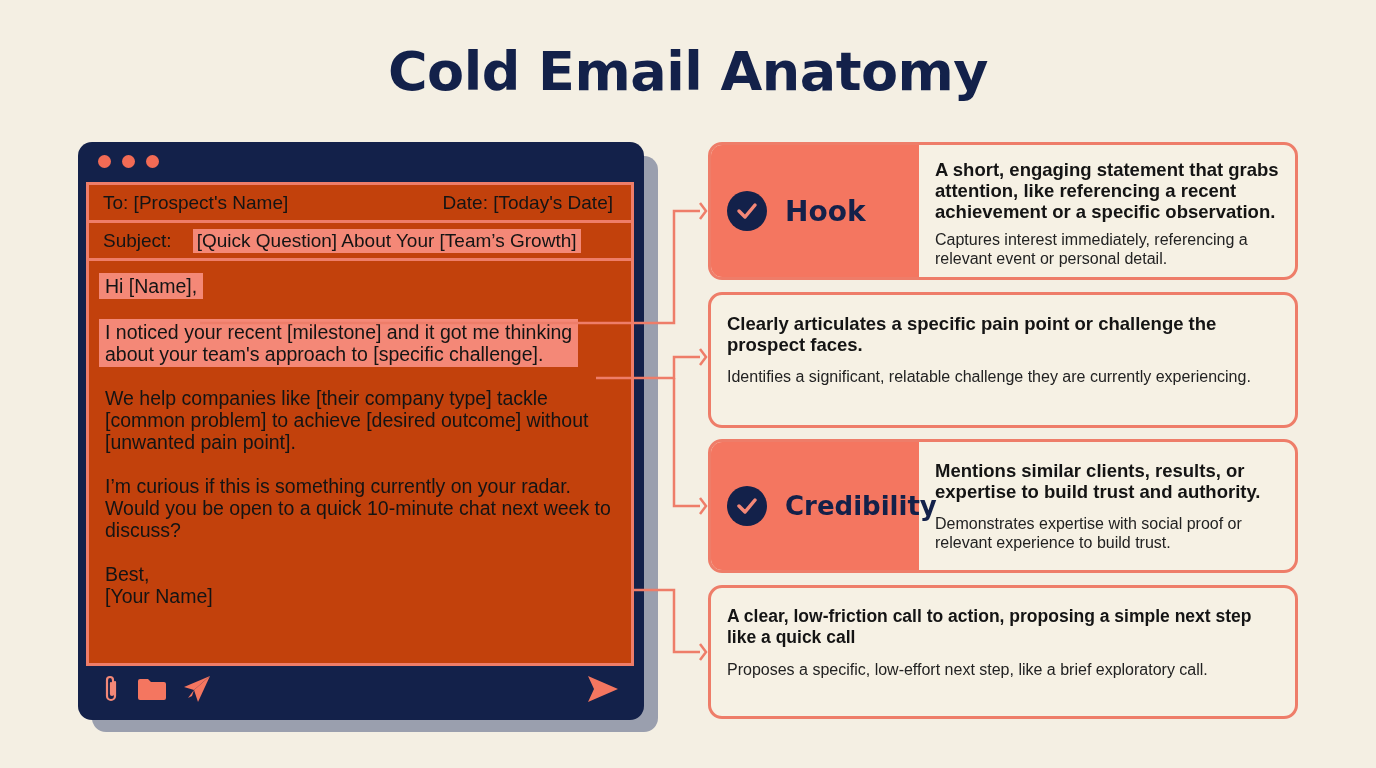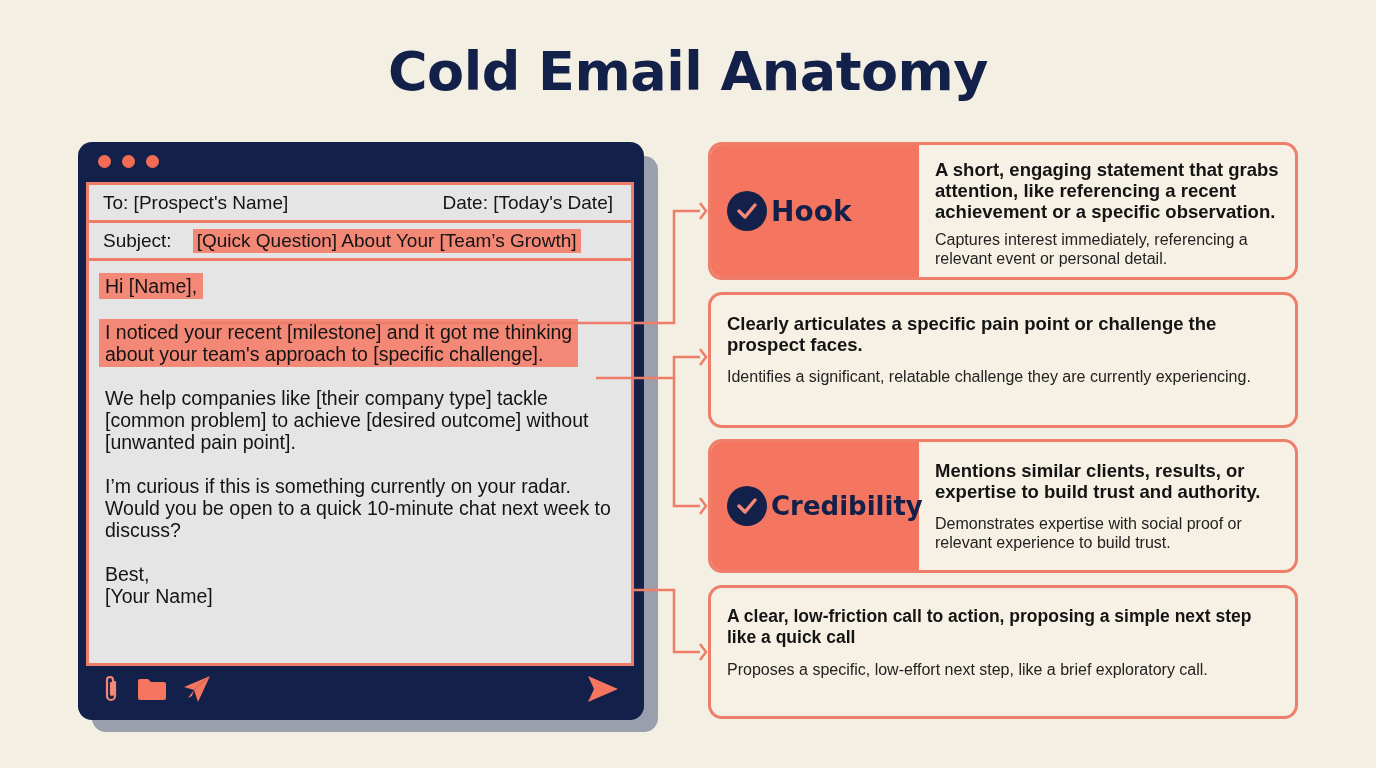--- a/index.html
+++ b/index.html
@@ -21,21 +21,21 @@
     background: #9a9fae; border-radius: 14px;
   }
   .win {
     position: absolute; left: 78px; top: 142px; width: 566px; height: 578px;
     background: #13214a; border-radius: 14px;
   }
   .dots { position: absolute; left: 20px; top: 13px; display: flex; gap: 11px; }
   .dot { width: 13px; height: 13px; border-radius: 50%; background: #f26b55; }
   .paper {
     position: absolute; left: 8px; top: 40px; width: 548px; height: 484px;
-    background: #e5e5e5; border: 3px solid #ee7d69;
+    background: #c2410c; border: 3px solid #ee7d69;
   }
   .hrow {
     height: 38px; border-bottom: 3px solid #ee7d69;
     display: flex; align-items: center; justify-content: space-between;
     padding: 0 18px 0 14px; font-size: 19px;
   }
   .hl { background: #f48877; padding: 1px 4px; }
   .body { padding: 12px 14px 0 10px; font-size: 19.5px; line-height: 22px; }
   .para { margin-bottom: 22px; }
   .greeting { display: inline-block; background: #f48877; padding: 2px 6px 2px 6px; margin-bottom: 20px;}
@@ -43,21 +43,21 @@
   .plain { padding-left: 6px; }
   .toolbar { position: absolute; left: 22px; bottom: 12px; display: flex; gap: 14px; align-items: center; }
   .send { position: absolute; right: 24px; bottom: 12px; }
   
   .card {
     position: absolute; left: 708px; width: 590px; height: 138px;
     border: 3px solid #ee7d69; border-radius: 14px; background: #f6f1e4; overflow: hidden;
     display: flex;
   }
   .card-left {
-    width: 208px; background: #f47660; display: flex; align-items: center; padding-left: 16px; gap: 4px;
+    width: 208px; background: #f47660; display: flex; align-items: center; padding-left: 16px; gap: 18px;
   }
   .check { width: 40px; height: 40px; border-radius: 50%; background: #13214a; display:flex; align-items:center; justify-content:center; flex-shrink: 0;}
   .label { font-size: 28px; font-weight: bold; color: #13214a; font-family: "DejaVu Sans", sans-serif; }
   .card-right { flex: 1; padding: 14px 10px 4px 16px; }
   .main-desc { font-size: 18.5px; font-weight: bold; line-height: 21px; color: #141414; margin-bottom: 8px; }
   .sub-desc { font-size: 16px; line-height: 19px; color: #222; }
   svg.connectors { position: absolute; left: 0; top: 0; pointer-events: none; }
 </style>
 </head>
 <body>

